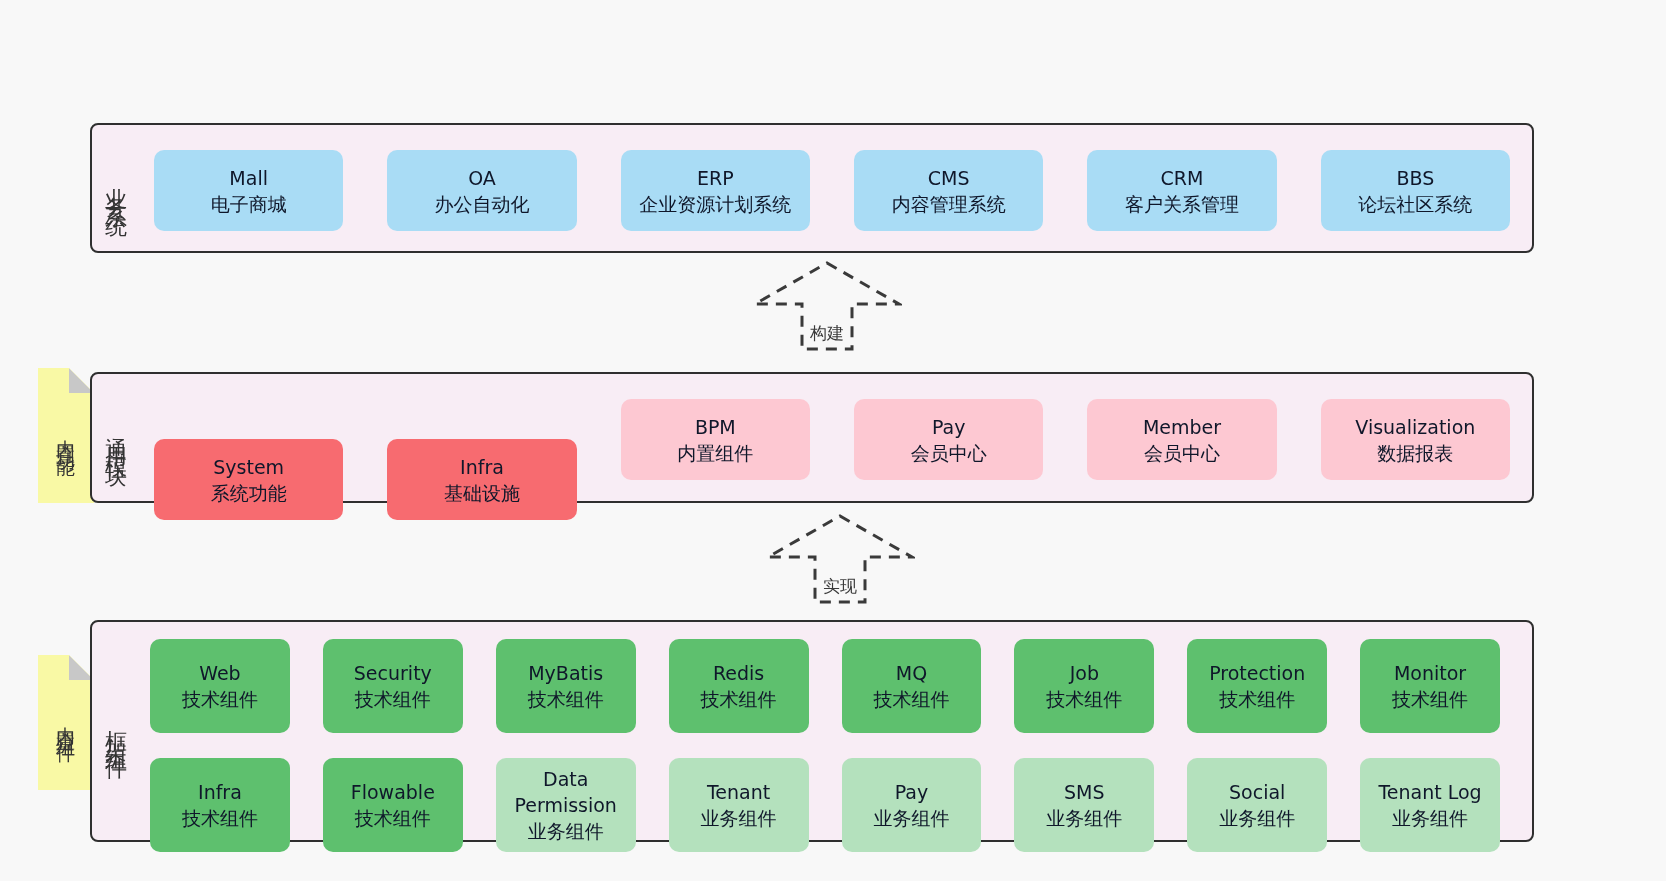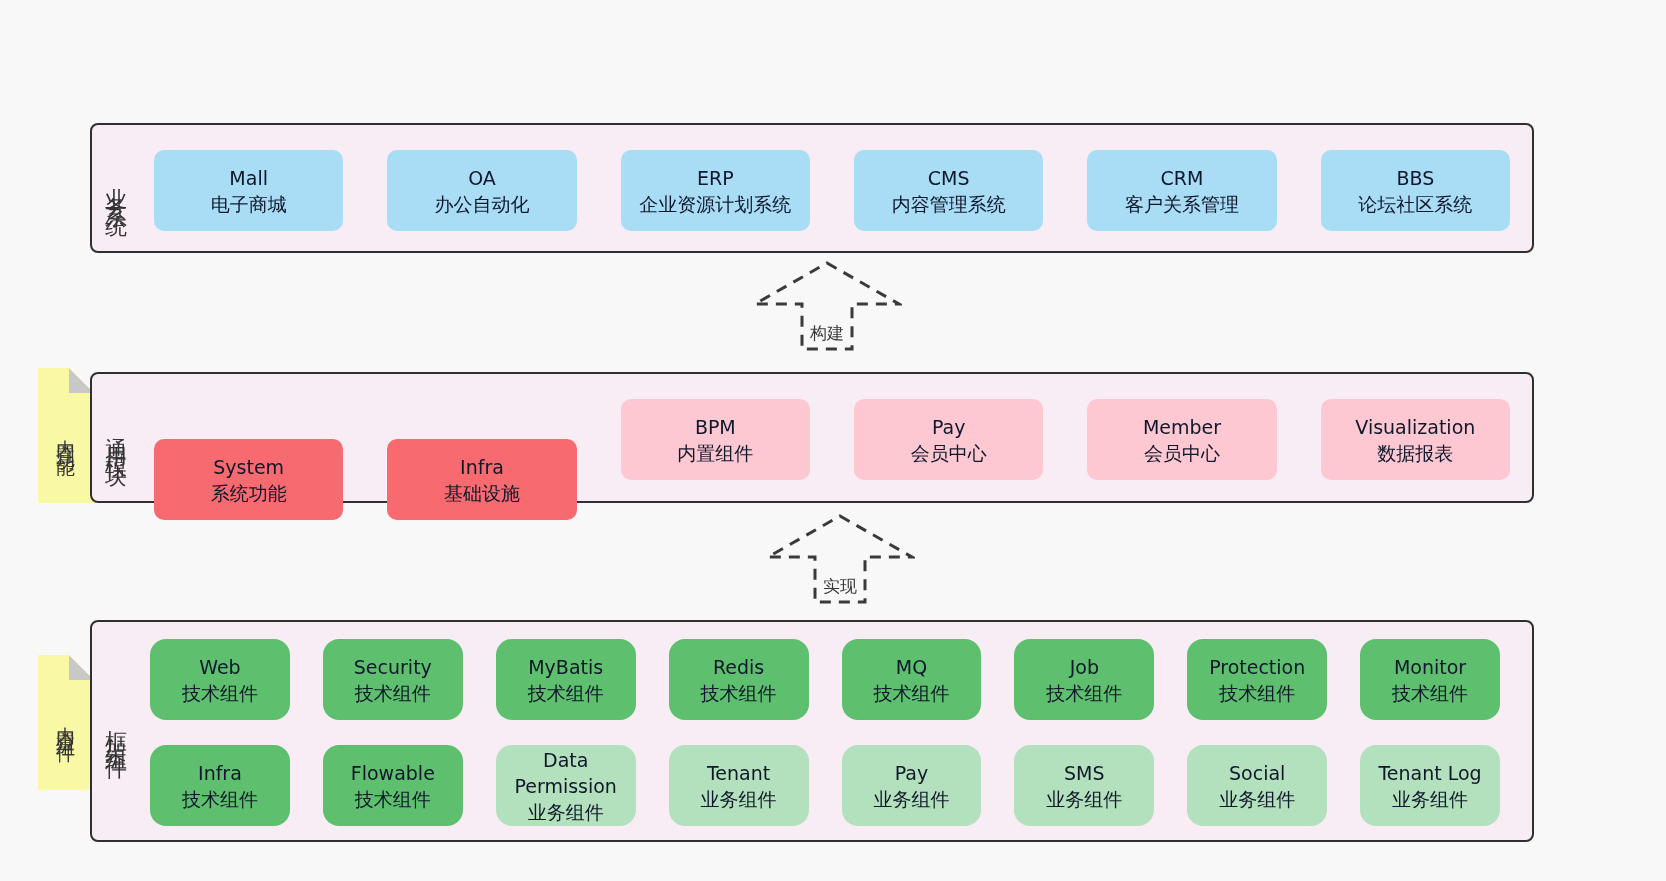--- a/index.html
+++ b/index.html
@@ -48,21 +48,21 @@
   .boxrow .box { flex:1 1 0; height:81px; }
 
   .grid {
     position:absolute;
     left:58px; right:32px; top:17px;
     display:grid;
     grid-template-columns:repeat(8,1fr);
     column-gap:33px;
     row-gap:25px;
   }
-  .grid .box { height:81px;border-radius:16px; }
+  .grid .box { height:94px; }
 
   .box {
     border-radius:10px;
     display:flex;
     flex-direction:column;
     align-items:center;
     justify-content:center;
     text-align:center;
     font-size:19px;
     line-height:26px;

